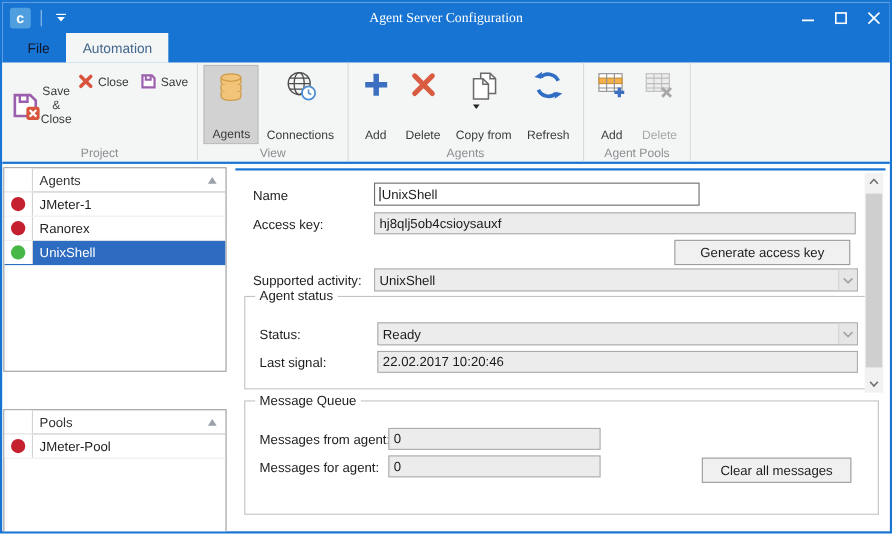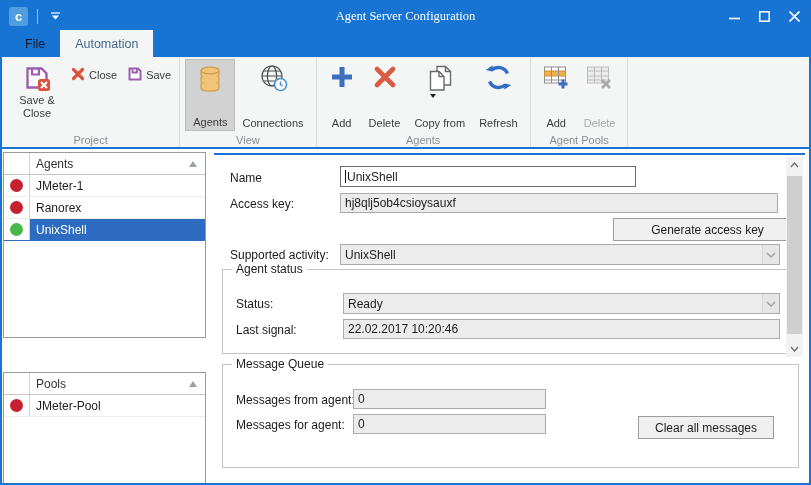--- a/index.html
+++ b/index.html
@@ -26,21 +26,21 @@
   .tab { padding:0 15px; display:flex; align-items:center; font-size:12.5px; color:#0f172a; }
   .tab.active { background:#f4f5f5; color:#44688e; }
 
   
   .ribbon { position:absolute; top:55px; left:0; right:0; height:92px; background:#f4f5f5;
             border-bottom:2px solid #1874d2; display:flex; align-items:stretch; }
   .rgroup { position:relative; border-right:1px solid #d9dadb; padding:2px 5px 16px 5px;
             display:flex; align-items:flex-start; }
   .rgroup-label { position:absolute; bottom:1px; left:0; right:0; text-align:center;
                   font-size:11px; color:#8b8f93; }
-  .rbtn-big { width:54px; height:72px; display:flex; flex-direction:column; align-items:center;
+  .rbtn-big { width:54px; height:72px; display:flex; align-items:center;
               padding-top:3px; font-size:11px; color:#3c3c3c; text-align:center; line-height:1.2; }
   .rbtn-big .ic { height:32px; display:flex; align-items:center; }
   .rbtn-tall { display:flex; flex-direction:column; align-items:center; justify-content:space-between;
                height:72px; padding:5px 7px 2px 7px; font-size:11px; color:#3c3c3c; }
   .rbtn-tall.selected { background:#d2d2d2; border:1px solid #bdbdbd; }
   .rbtn-tall.disabled { color:#a8a8a8; }
   .smallcol { display:flex; gap:5px; margin:7px 0 0 4px; }
   .rbtn-small { display:flex; align-items:center; gap:4px; font-size:11px; color:#3c3c3c;
                 height:18px; padding:0 3px; }
   .cf-wrap { position:relative; }
@@ -320,21 +320,21 @@
     <div class="tbox editable" style="left:126px; top:11px; width:296px; height:21px;">
       <span class="caret"></span>
       <span>UnixShell</span>
     </div>
 
     <div class="flabel" style="left:16px; top:42px;">Access key:</div>
     <div class="tbox" style="left:126px; top:38px; width:438px; height:20px;">
       <span>hj8qlj5ob4csioysauxf</span>
     </div>
 
-    <div class="btn" style="left:399px; top:63px; width:189px; height:23px;">Generate access key</div>
+    <div class="btn" style="left:399px; top:63px; width:160px; height:23px;">Generate access key</div>
 
     <div class="flabel" style="left:16px; top:93px;">Supported activity:</div>
     <div class="tbox combo" style="left:126px; top:89px; width:440px; height:21px;">
       <span>UnixShell</span>
       <span class="chev">
         <svg width="10" height="6" viewBox="0 0 10 6">
             <path d="M1 1l4 4 4-4" fill="none" stroke="#a0a6ac" stroke-width="1.6"></path>
           </svg>
       </span>
     </div>

